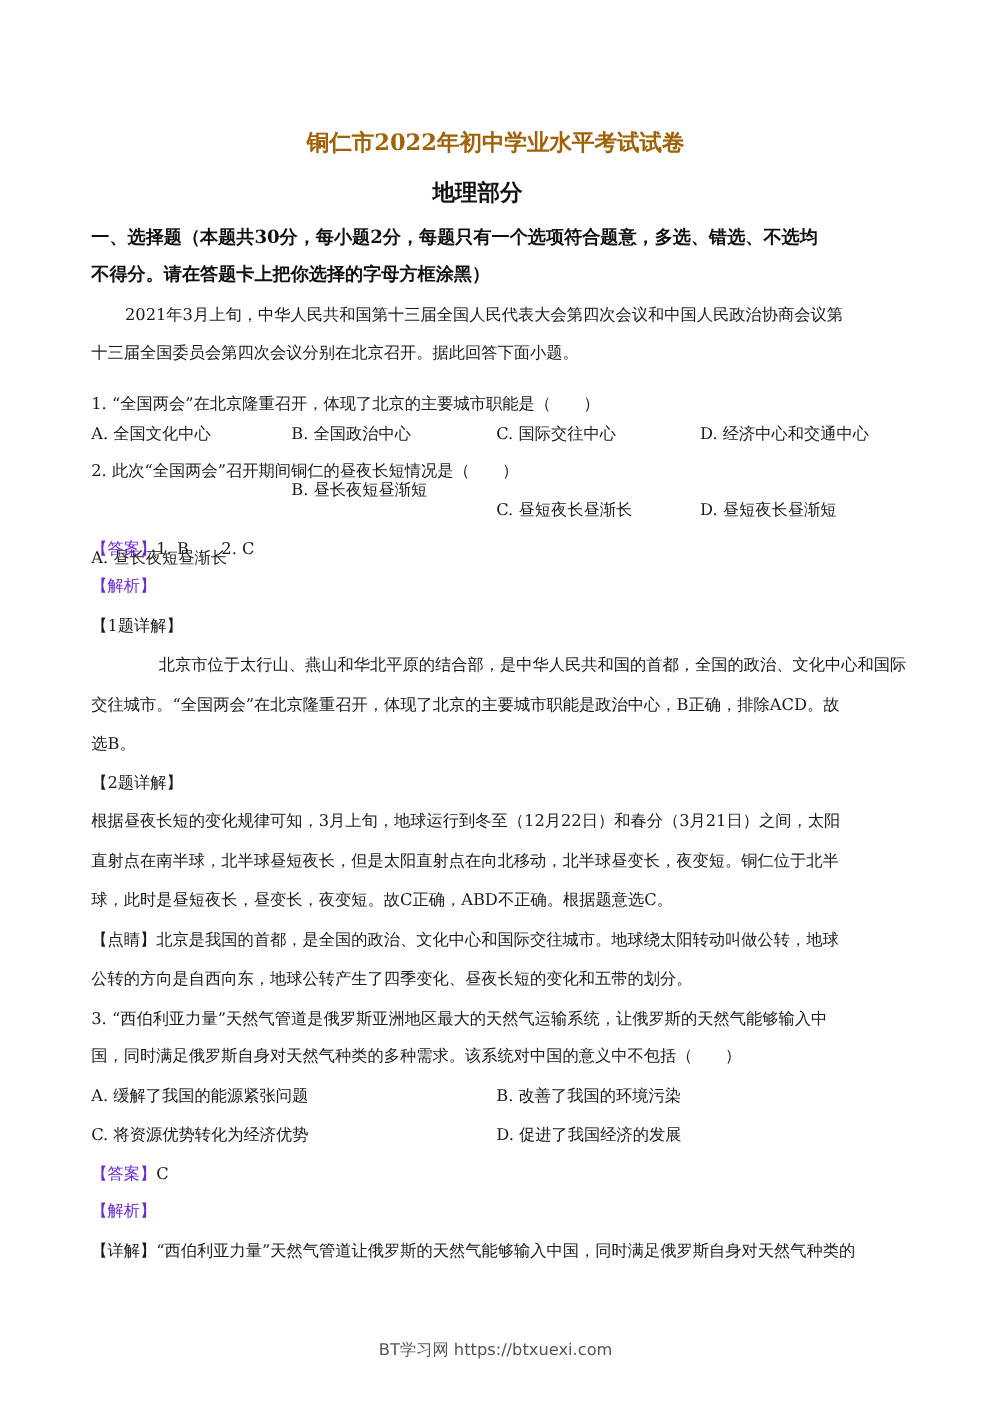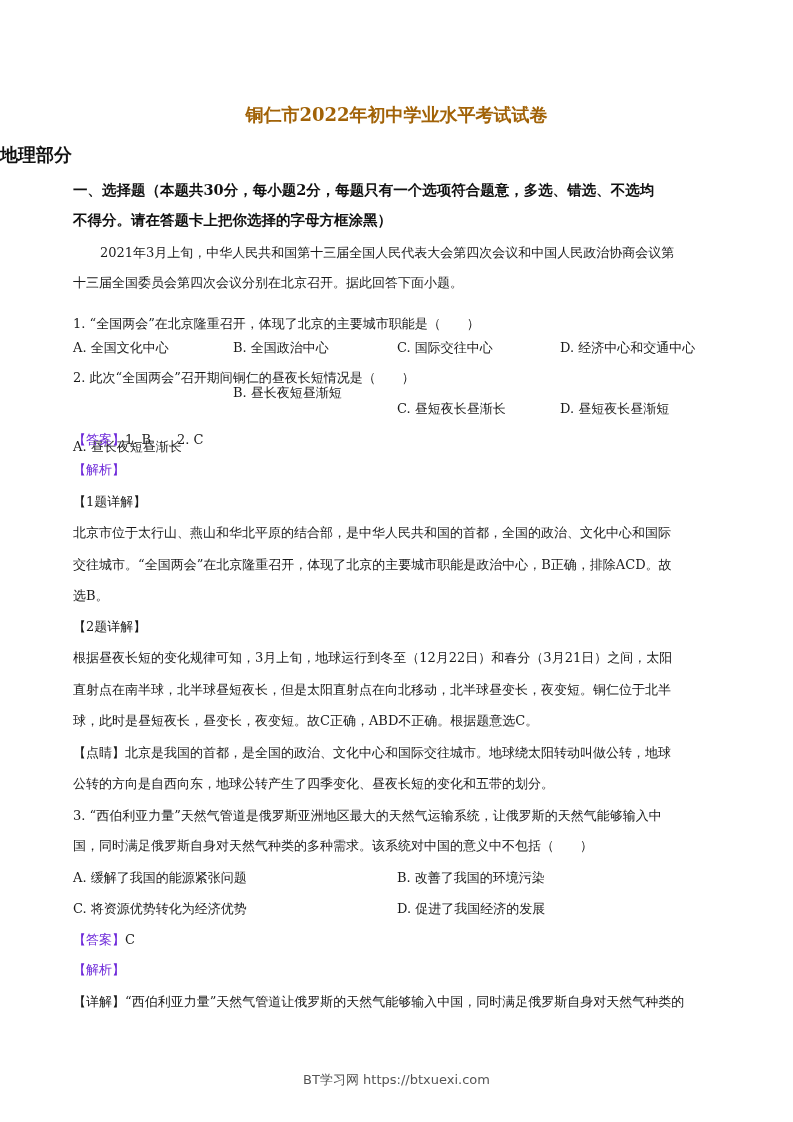--- a/index.html
+++ b/index.html
@@ -1,21 +1,21 @@
 <!DOCTYPE html>
 <html><head>
 <meta charset="utf-8">
 <style>
   html, body { margin: 0; padding: 0; background: #ffffff; }
   body { width: 793px; height: 1122px; position: relative; overflow: hidden;
          font-family: "DejaVu Serif", "Liberation Serif", serif; color: #1a1a1a; }
   .line { position: absolute; left: 73px; width: 652px; font-size: 13px; line-height: 18px; white-space: nowrap; }
   .indent { left: 100px; }
   .title { position: absolute; left: 0; width: 793px; text-align: center; font-weight: bold; font-size: 18px; line-height: 24px; color: #a16207; }
-  .subtitle { position: absolute; left: 0; width: 764px; font-weight: bold; font-size: 18px; line-height: 24px; color: #111; }
+  .subtitle { position: absolute; left: 0; width: 764px; text-align: center; font-weight: bold; font-size: 18px; line-height: 24px; color: #111; }
   .section { position: absolute; left: 73px; font-weight: bold; font-size: 14.5px; line-height: 20px; white-space: nowrap; color: #111; }
   .label-blue { color: #6d28d9; }
   .opt { position: absolute; font-size: 13px; line-height: 18px; white-space: nowrap; }
   .footer { position: absolute; top: 1071px; left: 0; width: 793px; text-align: center; font-family: "DejaVu Sans", sans-serif; font-size: 13px; color: #555; }
 </style>
 </head>
 <body>
 
 <div>
 
@@ -40,21 +40,21 @@
   <div class="opt" style="top:400px; left:397px;">C. 昼短夜长昼渐长</div>
   <div class="opt" style="top:400px; left:560px;">D. 昼短夜长昼渐短</div>
 
   <div class="line" style="top:431px;">
     <span class="label-blue">【答案】</span><span>1. B　　2. C</span>
   </div>
   <div class="line" style="top:461px;">
     <span class="label-blue">【解析】</span>
   </div>
   <div class="line" style="top:493px;">【1题详解】</div>
-  <div class="line" style="top:524px;">北京市位于太行山、燕山和华北平原的结合部，是中华人民共和国的首都，全国的政治、文化中心和国际</div>
+  <div class="line" style="top:524px;text-align:right;">北京市位于太行山、燕山和华北平原的结合部，是中华人民共和国的首都，全国的政治、文化中心和国际</div>
   <div class="line" style="top:556px;">交往城市。“全国两会”在北京隆重召开，体现了北京的主要城市职能是政治中心，B正确，排除ACD。故</div>
   <div class="line" style="top:587px;">选B。</div>
 
   <div class="line" style="top:618px;">【2题详解】</div>
   <div class="line" style="top:649px;">根据昼夜长短的变化规律可知，3月上旬，地球运行到冬至（12月22日）和春分（3月21日）之间，太阳</div>
   <div class="line" style="top:681px;">直射点在南半球，北半球昼短夜长，但是太阳直射点在向北移动，北半球昼变长，夜变短。铜仁位于北半</div>
   <div class="line" style="top:712px;">球，此时是昼短夜长，昼变长，夜变短。故C正确，ABD不正确。根据题意选C。</div>
 
   <div class="line" style="top:744px;">
     <span>【点睛】</span><span>北京是我国的首都，是全国的政治、文化中心和国际交往城市。地球绕太阳转动叫做公转，地球</span>

